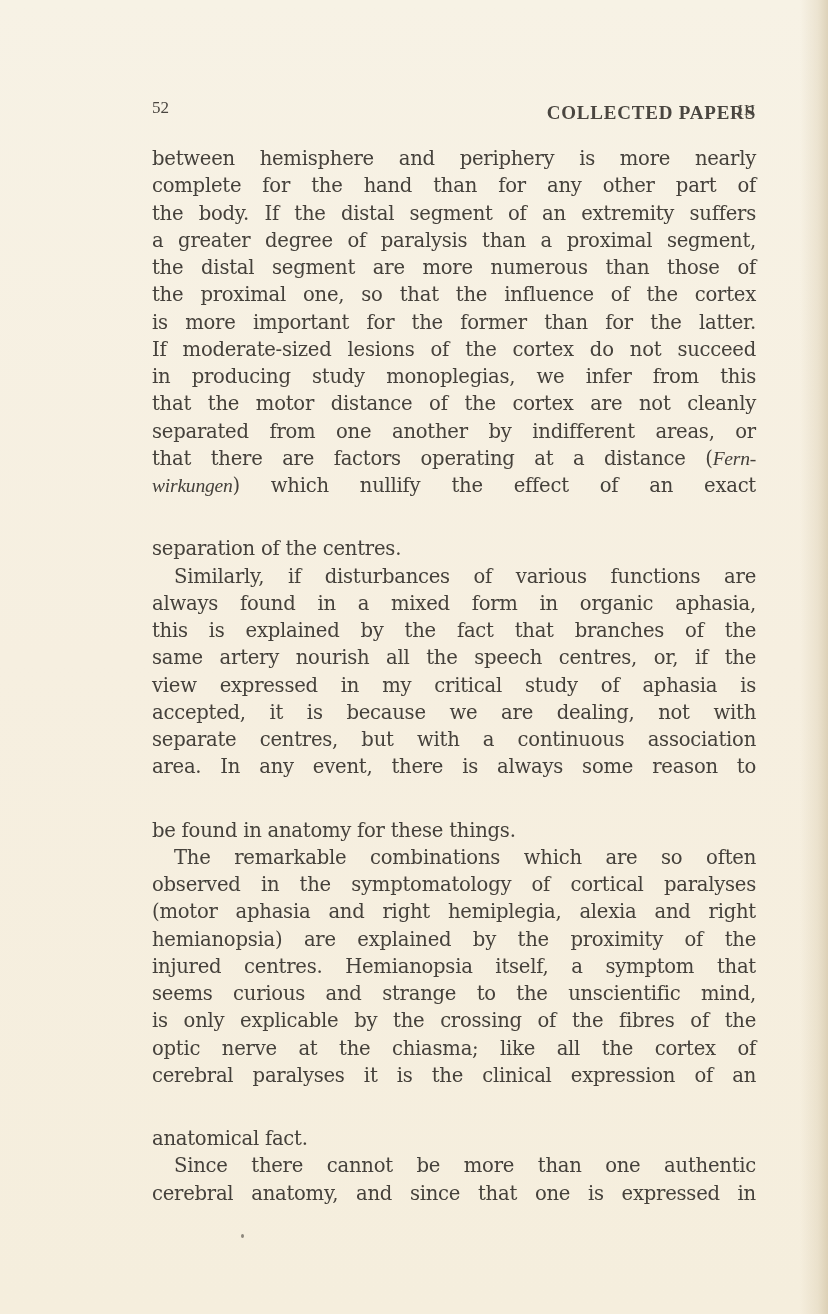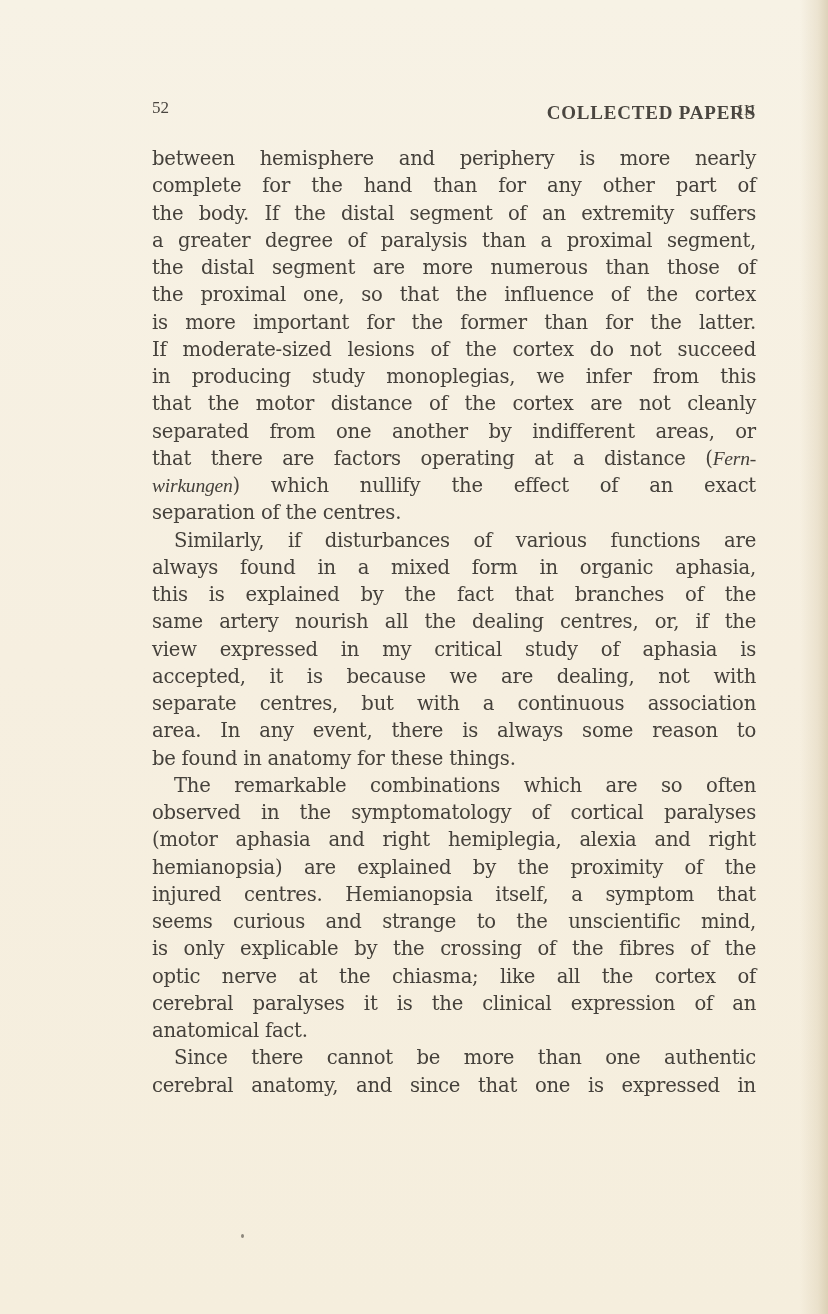--- a/index.html
+++ b/index.html
@@ -72,20 +72,21 @@
     .line {
       display: block;
       white-space: nowrap;
       text-align: justify;
       text-align-last: justify;
       height: 27.25px;
     }
     .line.last {
       text-align: right;
       text-align-last: left;
+      margin-top: 36px;
     }
     .line.indent {
       padding-left: 22px;
     }
     .ital {
       font-style: italic;
       font-family: Liberation Serif, serif;
     }
     .speck {
       position: absolute;
@@ -121,21 +122,21 @@
     <span class="line">in producing study monoplegias, we infer from this</span>
     <span class="line">that the motor distance of the cortex are not cleanly</span>
     <span class="line">separated from one another by indifferent areas, or</span>
     <span class="line"><span>that there are factors operating at a distance (</span><span class="ital">Fern-</span></span>
     <span class="line"><span class="ital">wirkungen</span><span>) which nullify the effect of an exact</span></span>
     <span class="line last">separation of the centres.</span>
 
     <span class="line indent">Similarly, if disturbances of various functions are</span>
     <span class="line">always found in a mixed form in organic aphasia,</span>
     <span class="line">this is explained by the fact that branches of the</span>
-    <span class="line">same artery nourish all the dealing centres, or, if the</span>
+    <span class="line">same artery nourish all the speech centres, or, if the</span>
     <span class="line">view expressed in my critical study of aphasia is</span>
     <span class="line">accepted, it is because we are dealing, not with</span>
     <span class="line">separate centres, but with a continuous association</span>
     <span class="line">area. In any event, there is always some reason to</span>
     <span class="line last">be found in anatomy for these things.</span>
 
     <span class="line indent">The remarkable combinations which are so often</span>
     <span class="line">observed in the symptomatology of cortical paralyses</span>
     <span class="line">(motor aphasia and right hemiplegia, alexia and right</span>
     <span class="line">hemianopsia) are explained by the proximity of the</span>

